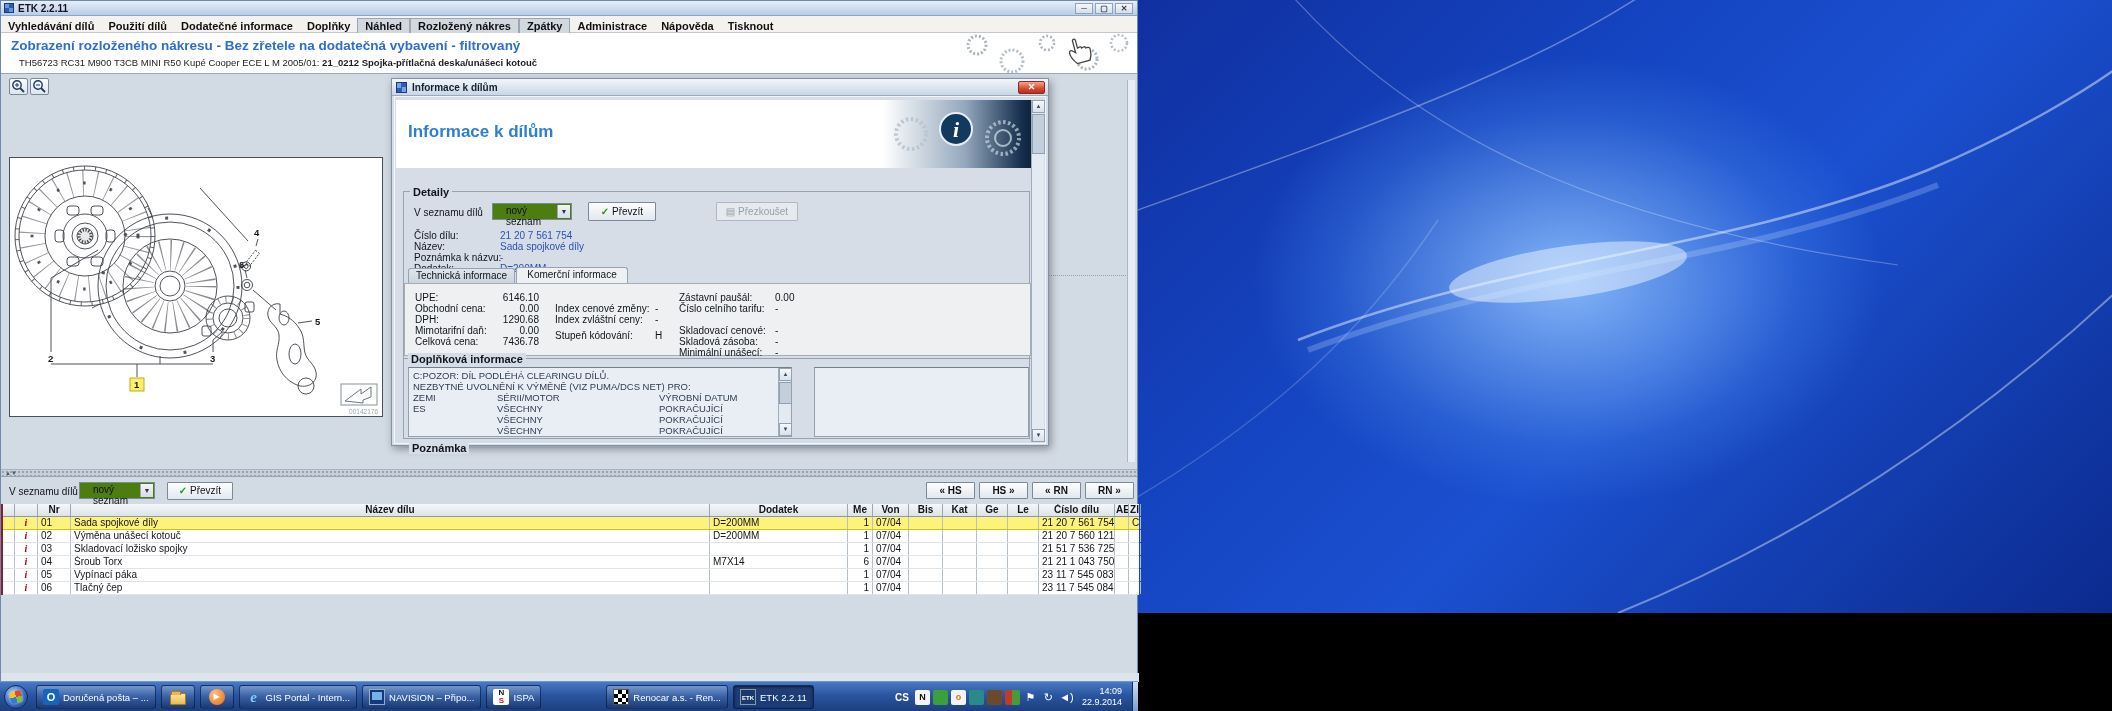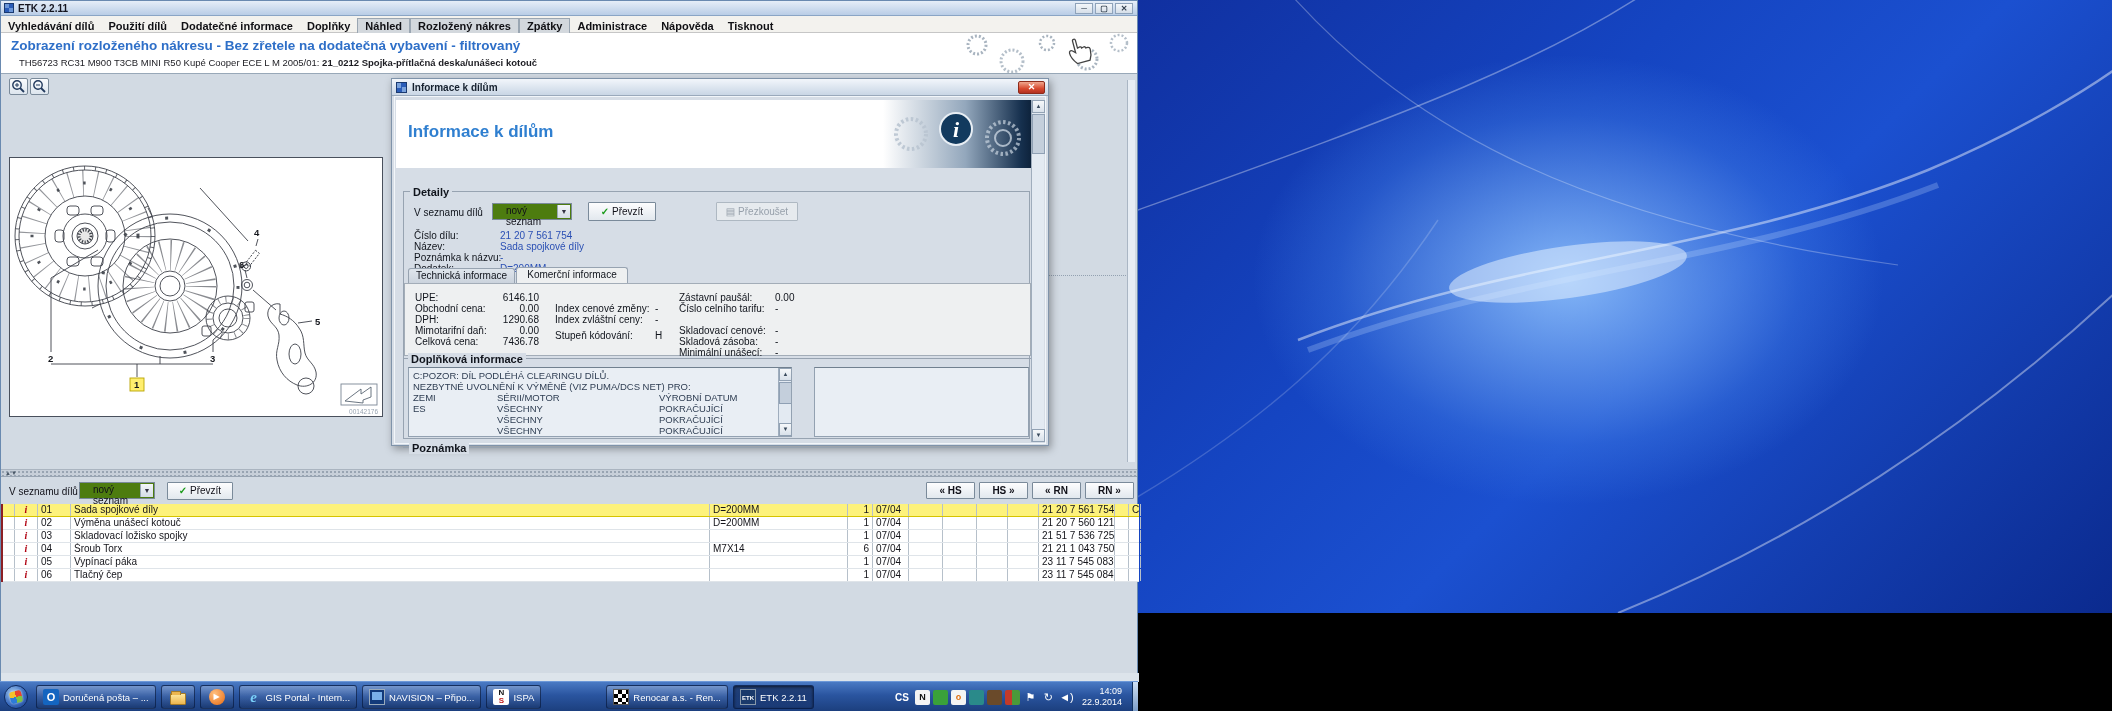--- a/index.html
+++ b/index.html
@@ -346,20 +346,36 @@
         <span class="chk">✓ </span><span>Převzít</span>
       </div>
       <div class="abs nav-btns" id="nav-btns">
           <div class="btn">« HS</div>
           <div class="btn">HS »</div>
           <div class="btn">« RN</div>
           <div class="btn">RN »</div>
         </div>
 
       <div class="abs tbl" id="parts-table">
+          <div class="trow head">
+            <div class="tcell" style="width: 12px; flex: 0 0 12px;"></div>
+            <div class="tcell" style="width: 23px; flex: 0 0 23px;"></div>
+            <div class="tcell" style="width: 33px; flex: 0 0 33px;">Nr</div>
+            <div class="tcell" style="width: 639px; flex: 0 0 639px;">Název dílu</div>
+            <div class="tcell" style="width: 138px; flex: 0 0 138px;">Dodatek</div>
+            <div class="tcell" style="width: 25px; flex: 0 0 25px;">Me</div>
+            <div class="tcell" style="width: 36px; flex: 0 0 36px;">Von</div>
+            <div class="tcell" style="width: 34px; flex: 0 0 34px;">Bis</div>
+            <div class="tcell" style="width: 34px; flex: 0 0 34px;">Kat</div>
+            <div class="tcell" style="width: 31px; flex: 0 0 31px;">Ge</div>
+            <div class="tcell" style="width: 31px; flex: 0 0 31px;">Le</div>
+            <div class="tcell" style="width: 76px; flex: 0 0 76px;">Číslo dílu</div>
+            <div class="tcell" style="width: 14px; flex: 0 0 14px;">AE</div>
+            <div class="tcell" style="width: 12px; flex: 0 0 12px;">Zl</div>
+          </div>
           <div class="trow hl">
             <div class="tcell c" style="width: 12px; flex: 0 0 12px;"></div>
             <div class="tcell c-info c" style="width: 23px; flex: 0 0 23px;">i</div>
             <div class="tcell" style="width: 33px; flex: 0 0 33px;">01</div>
             <div class="tcell" style="width: 639px; flex: 0 0 639px;">Sada spojkové díly</div>
             <div class="tcell" style="width: 138px; flex: 0 0 138px;">D=200MM</div>
             <div class="tcell r" style="width: 25px; flex: 0 0 25px;">1</div>
             <div class="tcell" style="width: 36px; flex: 0 0 36px;">07/04</div>
             <div class="tcell c" style="width: 34px; flex: 0 0 34px;"></div>
             <div class="tcell c" style="width: 34px; flex: 0 0 34px;"></div>

